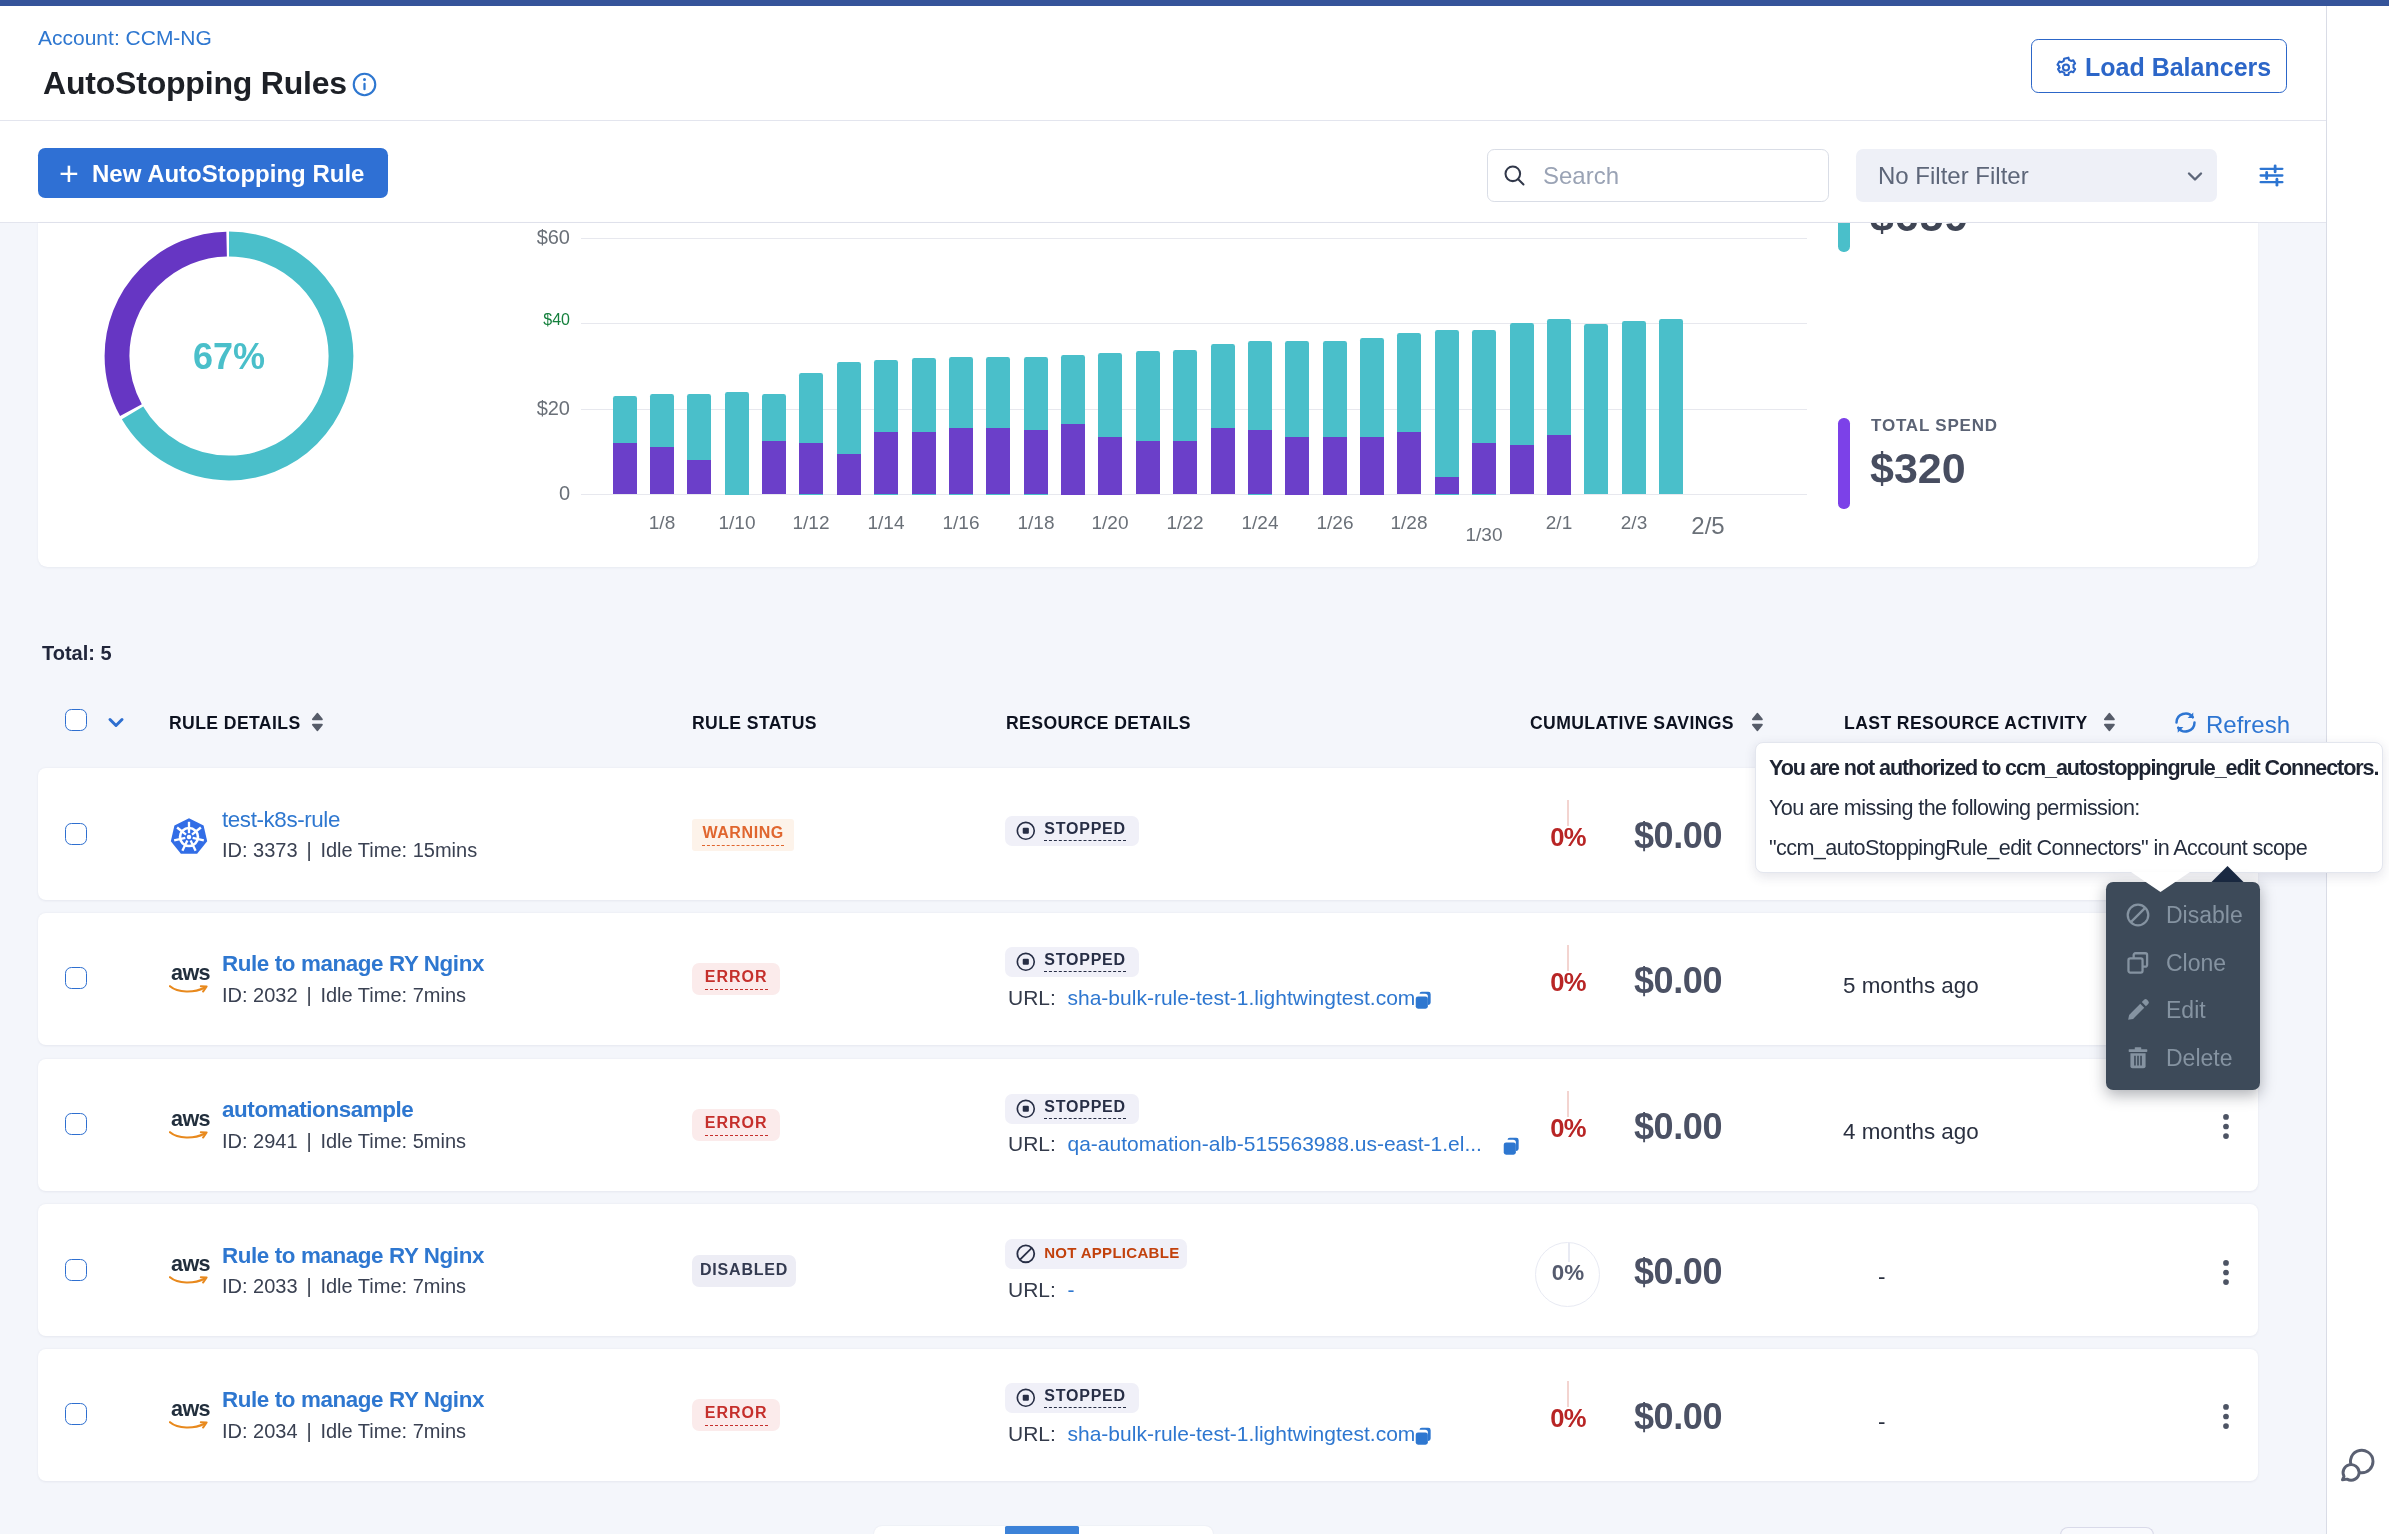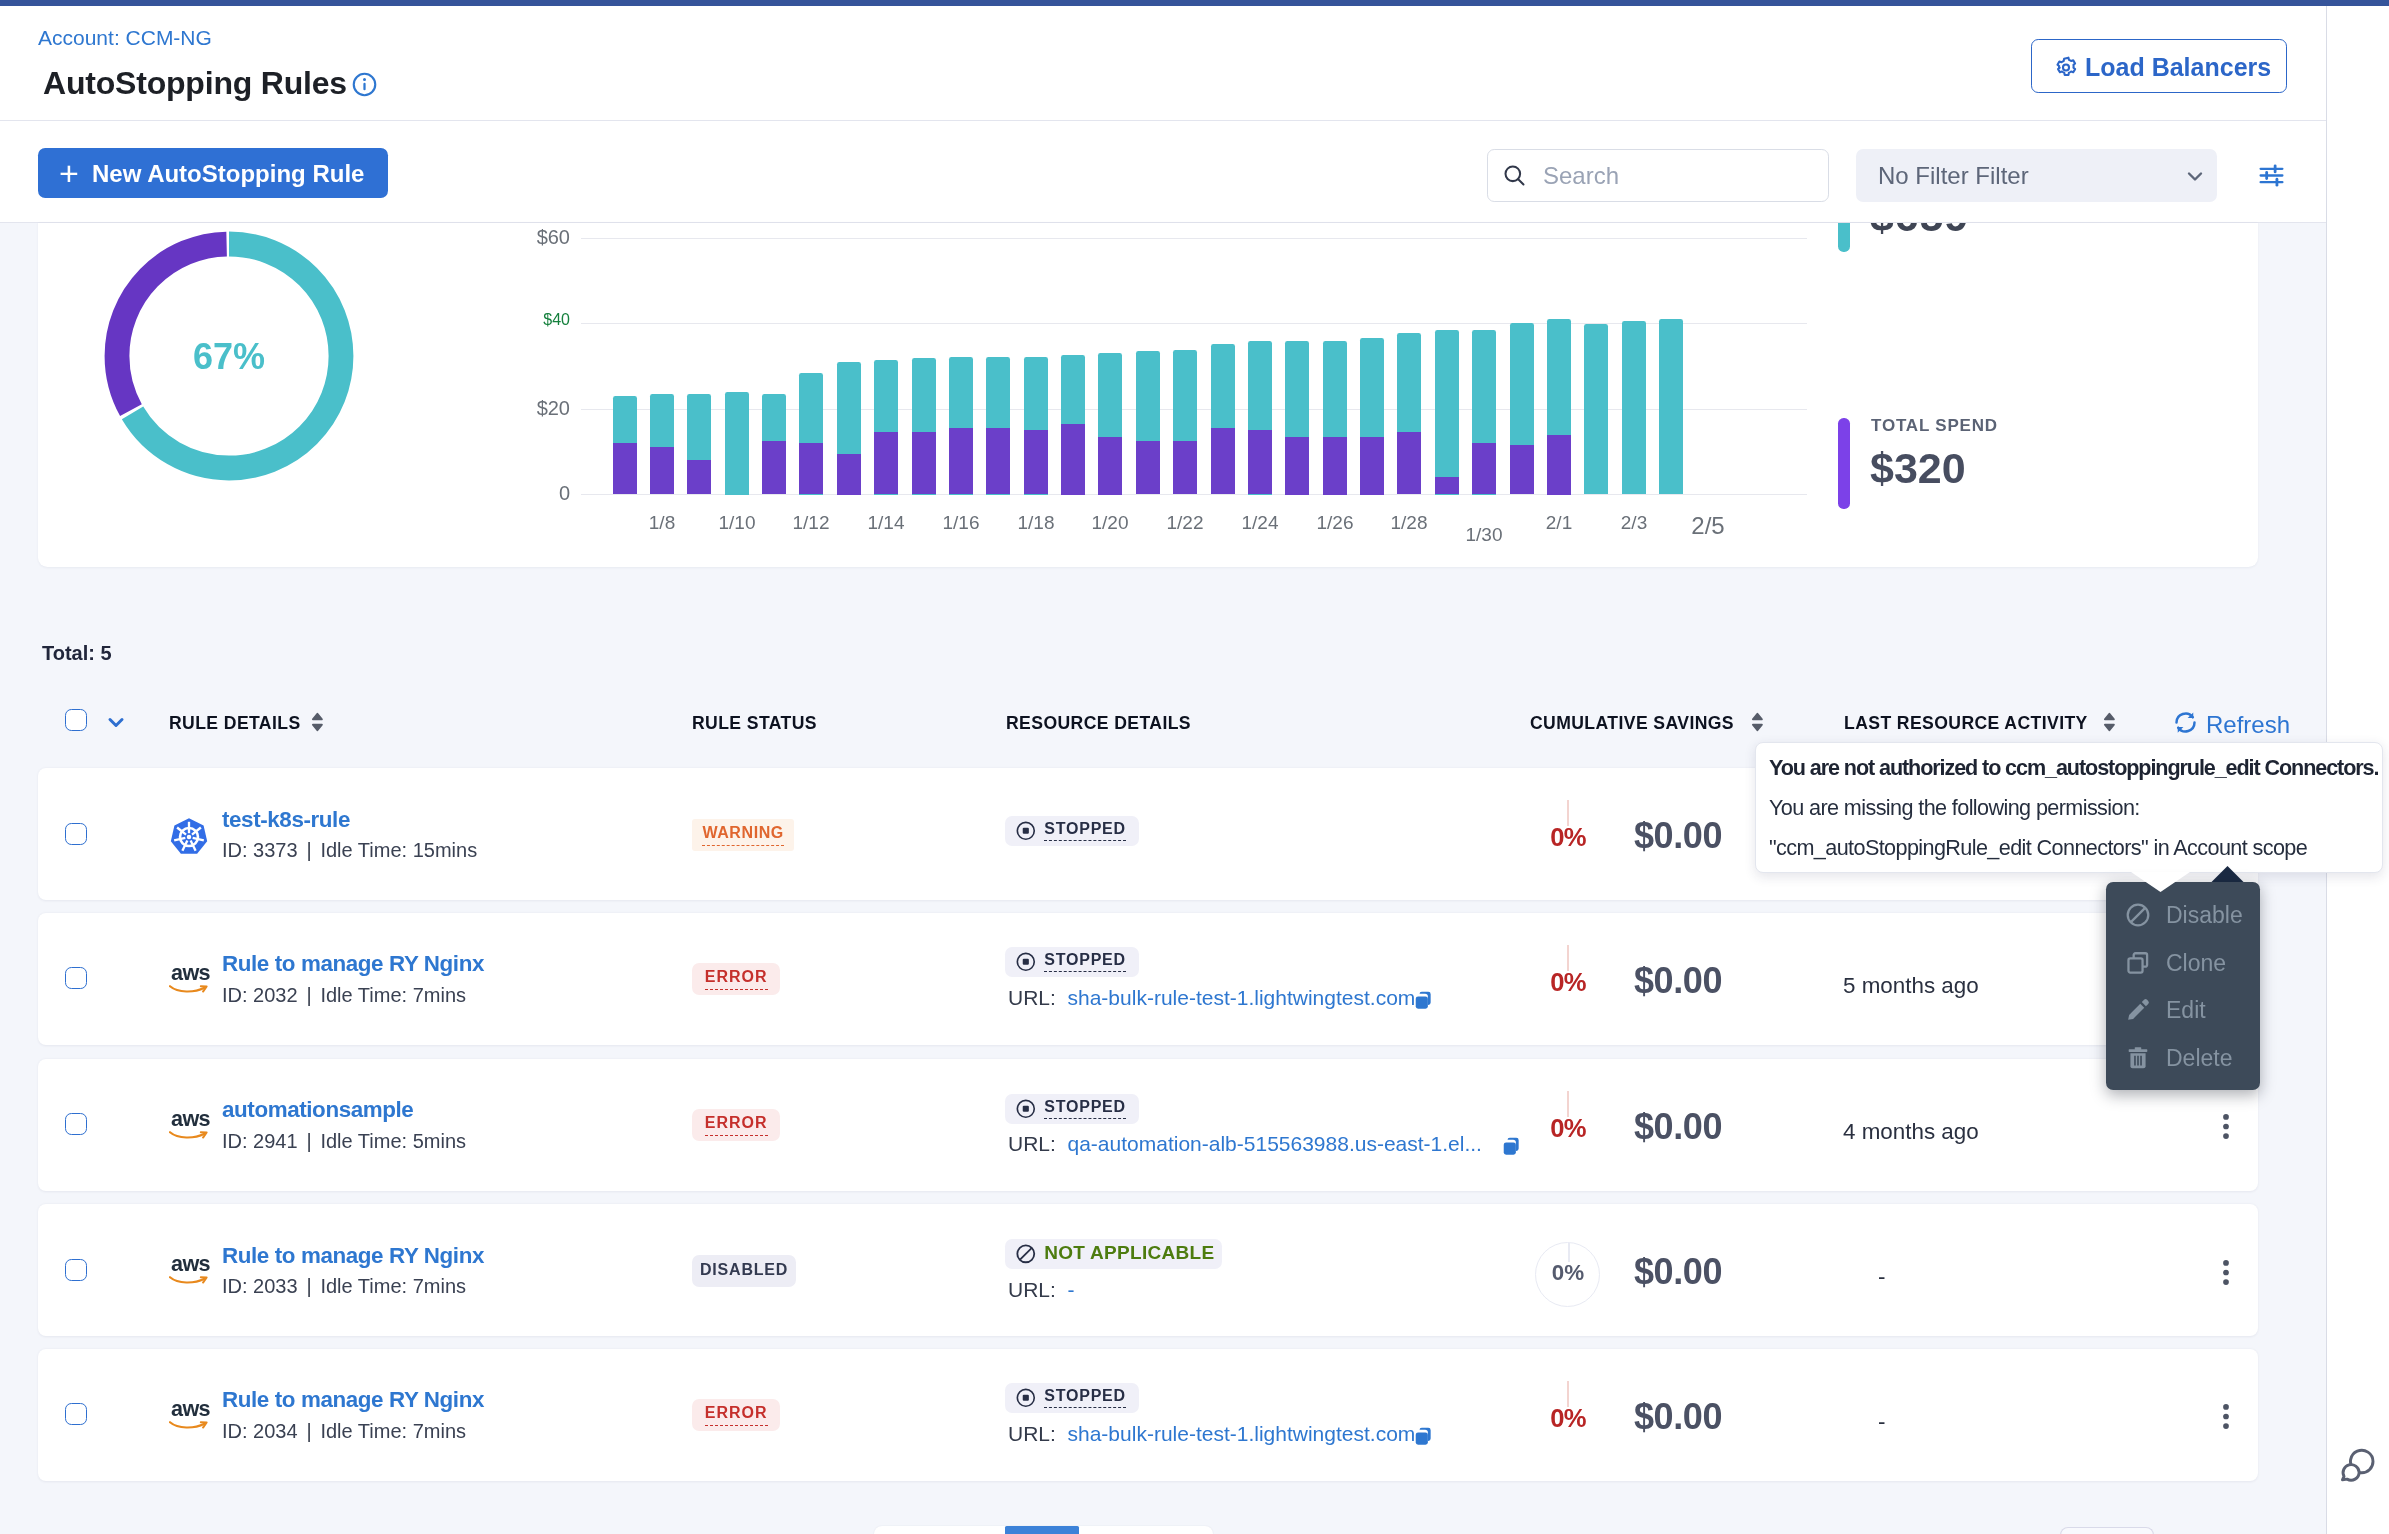--- a/index.html
+++ b/index.html
@@ -188,21 +188,21 @@
 <circle cx="11" cy="11" r="5.2" fill="none" stroke="#fff" stroke-width="1.5"></circle>
 <circle cx="11" cy="11" r="1.3" fill="#fff"></circle>
 <line x1="11.00" y1="8.80" x2="11.00" y2="2.20" stroke="#fff" stroke-width="1.35"></line>
     <line x1="12.72" y1="9.63" x2="17.88" y2="5.51" stroke="#fff" stroke-width="1.35"></line>
     <line x1="13.14" y1="11.49" x2="19.58" y2="12.96" stroke="#fff" stroke-width="1.35"></line>
     <line x1="11.95" y1="12.98" x2="14.82" y2="18.93" stroke="#fff" stroke-width="1.35"></line>
     <line x1="10.05" y1="12.98" x2="7.18" y2="18.93" stroke="#fff" stroke-width="1.35"></line>
     <line x1="8.86" y1="11.49" x2="2.42" y2="12.96" stroke="#fff" stroke-width="1.35"></line>
     <line x1="9.28" y1="9.63" x2="4.12" y2="5.51" stroke="#fff" stroke-width="1.35"></line>
 </svg>
-<div style="position:absolute;left:222px;top:807px;font-size:22.4px;font-weight:bold;letter-spacing:-0.4px;color:#2e77d0">test-k8s-rule</div>
+<div style="position:absolute;left:222px;top:807px;font-size:22.4px;font-weight:normal;letter-spacing:-0.4px;color:#2e77d0">test-k8s-rule</div>
 <div style="position:absolute;left:222px;top:839px;font-size:20px;color:#3a4152">ID: 3373<span style="color:#39404f;margin:0 8.8px;font-weight:400">|</span>Idle Time: 15mins</div>
 <div style="position:absolute;left:692px;top:819px;height:32px;background:#fdf3ea;border-radius:3px;display:flex;align-items:center;padding:0 10.4px 0 10.4px">
     <span style="font-size:16px;font-weight:bold;letter-spacing:0.6px;color:#e0662f;border-bottom:1.6px dashed #e0662f;padding-bottom:2.4px">WARNING</span>
   </div>
 <div style="position:absolute;left:1005px;top:816px;height:29.5px;background:#f0f0f8;border-radius:7.2px;display:flex;align-items:center;padding:0 12.8px 0 10.4px">
     <svg width="21.6" height="21.6" viewBox="0 0 24 24" style="margin-right:7.2px;flex:none">
 <circle cx="12" cy="12" r="9.4" fill="none" stroke="#272e45" stroke-width="1.8"></circle>
 <rect x="8.6" y="8.6" width="6.8" height="6.8" rx="1.2" fill="#272e45"></rect>
 </svg>
     <span style="font-size:16px;font-weight:bold;letter-spacing:0.8px;color:#272e45;border-bottom:1.6px dashed #272e45;padding-bottom:2.4px">STOPPED</span>
@@ -297,21 +297,21 @@
 <div style="position:absolute;left:222px;top:1243px;font-size:22.4px;font-weight:bold;letter-spacing:-0.4px;color:#2e77d0">Rule to manage RY Nginx</div>
 <div style="position:absolute;left:222px;top:1275px;font-size:20px;color:#3a4152">ID: 2033<span style="color:#39404f;margin:0 8.8px;font-weight:400">|</span>Idle Time: 7mins</div>
 <div style="position:absolute;left:692px;top:1255px;height:32px;background:#ededf5;border-radius:7.2px;display:flex;align-items:center;padding:0 8px 0 8px">
     <span style="font-size:16px;font-weight:bold;letter-spacing:0.8px;color:#333a50;padding-bottom:2.4px">DISABLED</span>
   </div>
 <div style="position:absolute;left:1005px;top:1239px;height:29.5px;background:#f0f0f8;border-radius:7.2px;display:flex;align-items:center;padding:0 8px 0 10.4px">
     <svg width="21.6" height="21.6" viewBox="0 0 24 24" style="margin-right:7.2px;flex:none">
 <circle cx="12" cy="12" r="9.4" fill="none" stroke="#272e45" stroke-width="2"></circle>
 <line x1="5.6" y1="18.4" x2="18.4" y2="5.6" stroke="#272e45" stroke-width="2"></line>
 </svg>
-    <span style="font-size:19px;font-weight:bold;letter-spacing:0.3px;color:#4d7c0f;padding-bottom:2.4px">NOT APPLICABLE</span>
+    <span style="font-size:15px;font-weight:bold;letter-spacing:0.3px;color:#c2410c;padding-bottom:2.4px">NOT APPLICABLE</span>
   </div>
 <div style="position:absolute;left:1008px;top:1278px;font-size:21px;color:#333a4a">URL:&nbsp; <span style="color:#2e77d0">-</span></div>
 <div style="position:absolute;left:1535px;top:1242px;width:65px;height:65px;border:1.6px solid #e8eaf3;border-radius:50%"></div>
 <div style="position:absolute;left:1568px;top:1243px;width:1.6px;height:19px;background:#e8eaf3"></div>
 <div style="position:absolute;left:1520px;top:1260px;width:96px;text-align:center;font-size:22.4px;font-weight:bold;color:#555b6e">0%</div>
 <div style="position:absolute;left:1634px;top:1251px;font-size:36px;font-weight:bold;color:#4b5164;letter-spacing:-0.4px">$0.00</div>
 <div style="position:absolute;left:1878px;top:1264px;font-size:22.4px;color:#2a3040">-</div>
 <svg width="8" height="27" viewBox="0 0 10 34" style="position:absolute;left:2222px;top:1259px">
     <circle cx="5" cy="5" r="3.6" fill="#4d5464"></circle>
     <circle cx="5" cy="17" r="3.6" fill="#4d5464"></circle>

